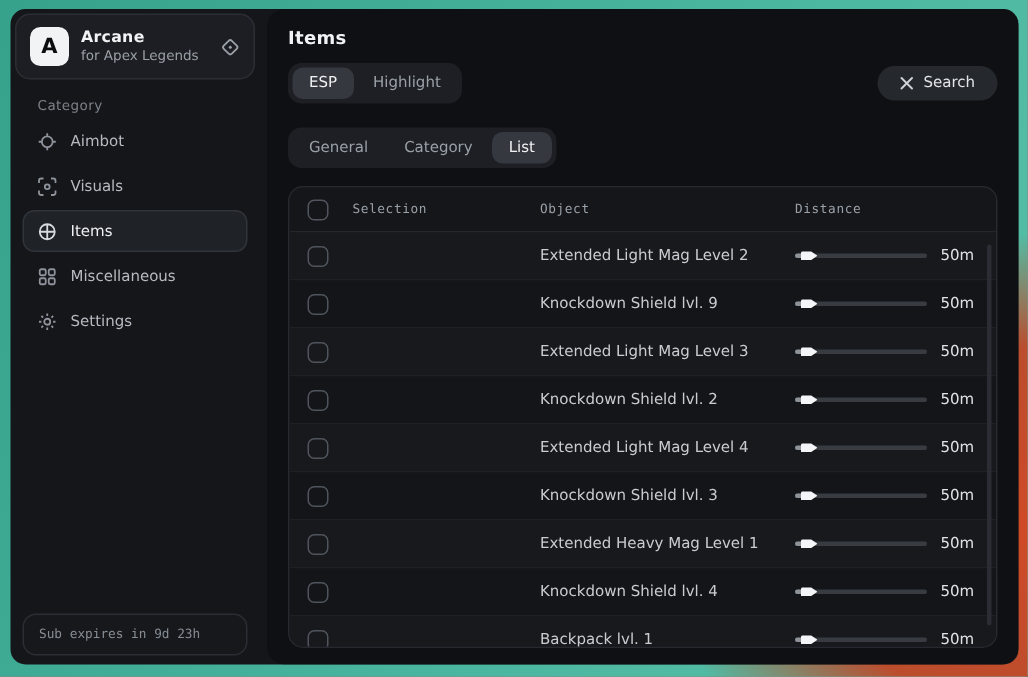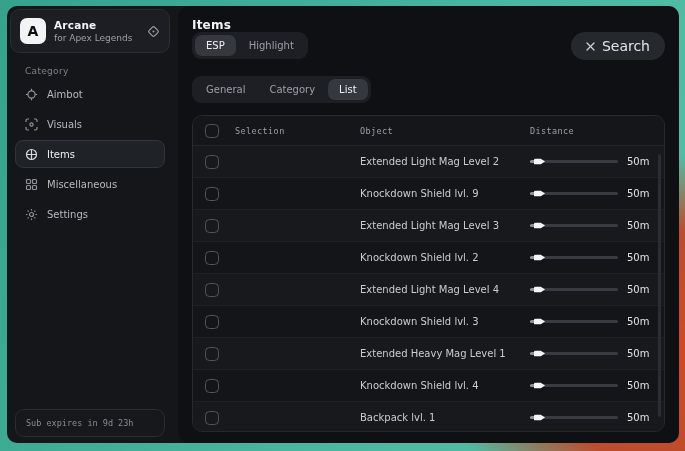--- a/index.html
+++ b/index.html
@@ -45,27 +45,27 @@
     padding:8px 10px; display:flex; flex-direction:column; gap:5px;
   }
   .foot1 { font-family:"DejaVu Sans Mono","Liberation Mono",monospace; font-size:8.5px; color:#878d95; }
   .foot2 { font-family:"DejaVu Sans Mono","Liberation Mono",monospace; font-size:8.5px; color:#e6e8eb; }
   
   .main {
     flex:1; background:#0e1013; border-radius:12px; margin:0 0 0 5px;
     padding:12px 14px 11px 14px; display:flex; flex-direction:column; min-width:0;
   }
   .page-title { color:#f1f2f4; font-size:12px; font-weight:bold; letter-spacing:.2px; }
-  .row-top { display:flex; align-items:center; justify-content:space-between; }
+  .row-top { display:flex; align-items:center; justify-content:space-between; margin-top:10px; }
   .seg { display:inline-flex; align-items:center; background:#1d1f24; border-radius:9px; padding:3px; gap:2px; align-self:flex-start; }
   .seg-btn { border:none; background:transparent; color:#9aa0a7; font-size:10px; padding:5px 11px; border-radius:7px; font-family:inherit; cursor:default; }
   .seg-btn.active { background:#35383e; color:#f0f1f3; }
   .search-btn {
     display:inline-flex; align-items:center; gap:7px; background:#25282d; border:none;
-    color:#e3e5e8; font-size:14px; font-family:inherit; padding:6px 15px; border-radius:15px; cursor:default;
+    color:#e3e5e8; font-size:10px; font-family:inherit; padding:6px 15px; border-radius:15px; cursor:default;
   }
   .view-tabs { margin-top:16px;justify-content:flex-end; }
   
   .table-card {
     margin-top:12px; flex:1; min-height:0; position:relative;
     background:#15171b; border:1px solid #26292f; border-radius:10px; overflow:hidden;
     display:flex; flex-direction:column;
   }
   .t-row {
     display:grid; grid-template-columns:30px 125px 170px 135px 1fr;

